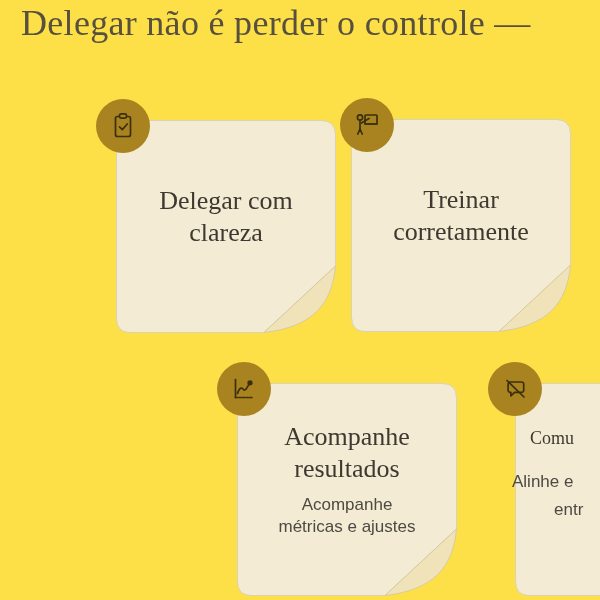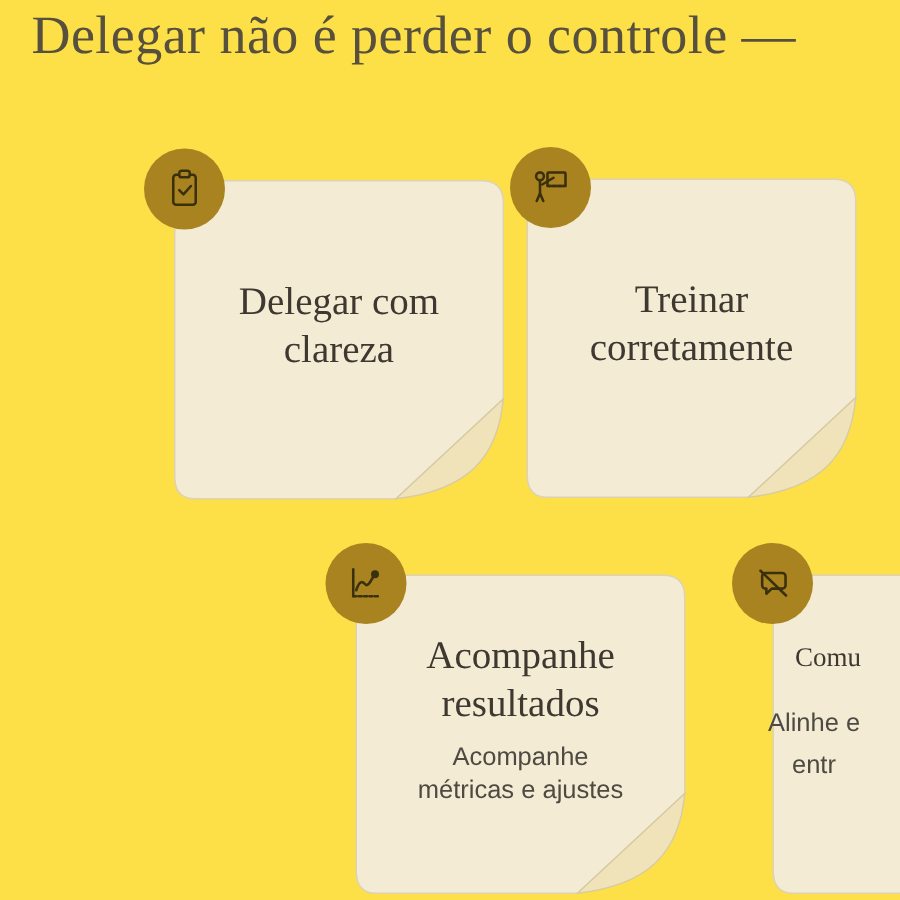--- a/index.html
+++ b/index.html
@@ -117,16 +117,16 @@
     <div class="badge" style="left:-26px;">
       <span>
         <svg class="ic" width="30" height="30" viewBox="0 0 30 30">
           <path d="M11.5 8 h10 a2.2 2.2 0 0 1 2.2 2.2 v6 a2.2 2.2 0 0 1 -2.2 2.2 h-7 l-3.6 3.4 v-3.4 h-0.6 a2.2 2.2 0 0 1 -2.2 -2.2 v-6 a2.2 2.2 0 0 1 2.2 -2.2 z"></path>
           <path d="M7 6.5 L24 23"></path>
         </svg>
       </span>
     </div>
     <div class="frag title" style="left:16px;top:46px;">Comu</div>
     <div class="frag body" style="left:-2px;top:89px;">Alinhe e</div>
-    <div class="frag body" style="left:14px;top:117px;">entr</div>
+    <div class="frag body" style="left:40px;top:117px;">entr</div>
   </div>
 
 </div>
 
 </body></html>

